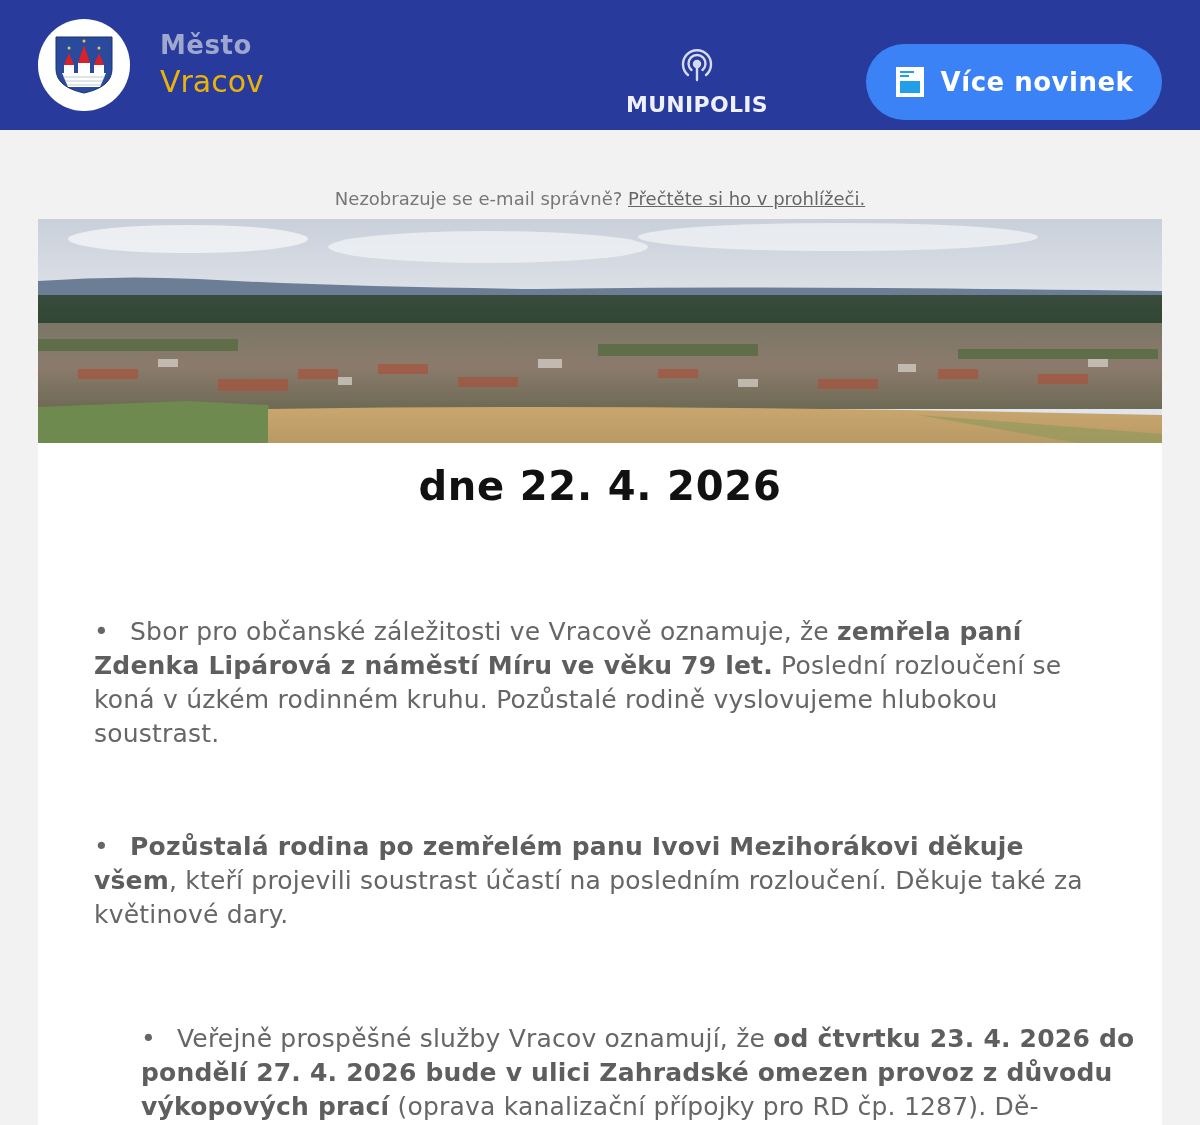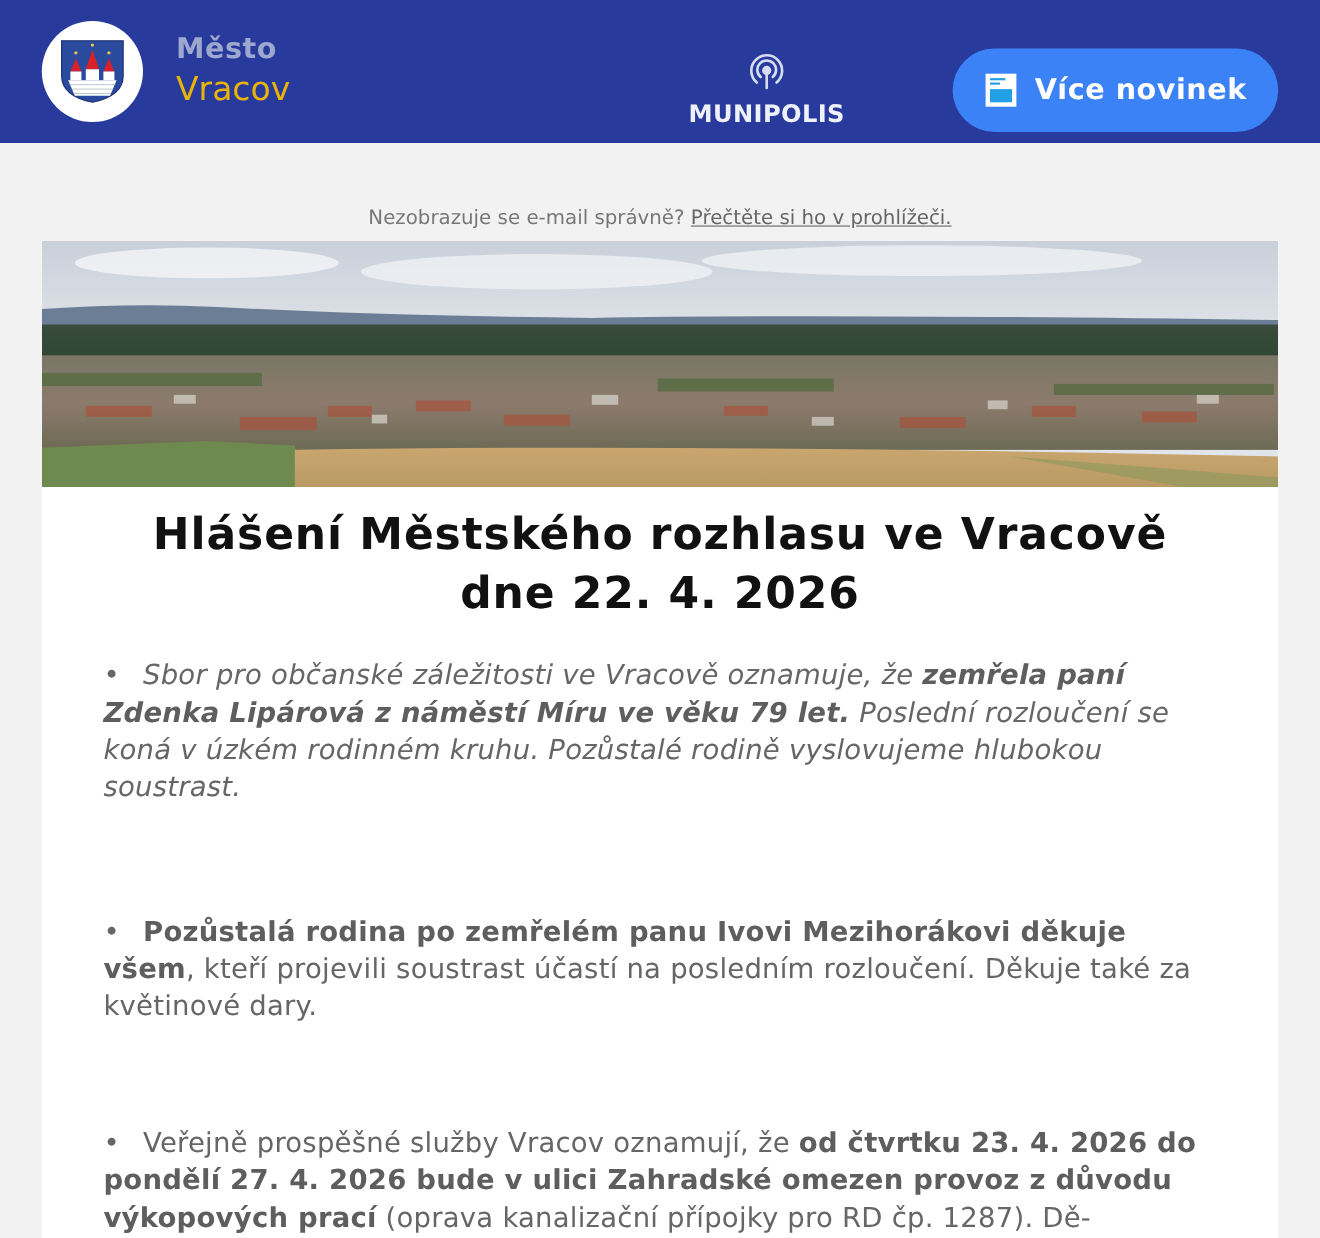--- a/index.html
+++ b/index.html
@@ -126,28 +126,27 @@
           <rect x="560" y="125" width="160" height="12"></rect>
           <rect x="920" y="130" width="200" height="10"></rect>
       </g>
       <path d="M0 188 L150 182 L230 186 L240 224 H0 Z" fill="#6f8a4e"></path>
       <path d="M230 190 Q600 184 1124 196 V224 H230 Z" fill="url(#field)"></path>
       <path d="M880 196 Q1000 205 1124 215 V224 H1040 Z" fill="#8a9a5b" opacity="0.6"></path>
     </svg>
   </div>
 
   <div class="title">
-    <div>Hlášení Městského rozhlasu ve Vracově</div>
     <div>dne 22. 4. 2026</div>
   </div>
 
-  <div class="item" style="top:378px;font-style:italic;">
+  <div class="item" style="top:396px;">
     <span class="bullet">•</span><span>Sbor pro občanské záležitosti ve Vracově oznamuje, že </span><b>zemřela paní Zdenka Lipárová z náměstí Míru ve věku 79 let.</b><span> Poslední rozloučení se koná v úzkém rodinném kruhu. Pozůstalé rodině vyslovujeme hlubokou soustrast.</span>
   </div>
 
   <div class="item" style="top:611px;">
     <span class="bullet">•</span><b>Pozůstalá rodina po zemřelém panu Ivovi Mezihorákovi děkuje všem</b><span>, kteří projevili soustrast účastí na posledním rozloučení. Děkuje také za květinové dary.</span>
   </div>
 
-  <div class="item" style="top:803px;">
+  <div class="item" style="top:803px;margin-left:47px;">
     <span class="bullet">•</span><span>Veřejně prospěšné služby Vracov oznamují, že </span><b>od čtvrtku 23. 4. 2026 do pondělí 27. 4. 2026 bude v ulici Zahradské omezen provoz z důvodu výkopových prací</b><span> (oprava kanalizační přípojky pro RD čp. 1287). Dě-</span>
   </div>
 </div>
 
 </body></html>

